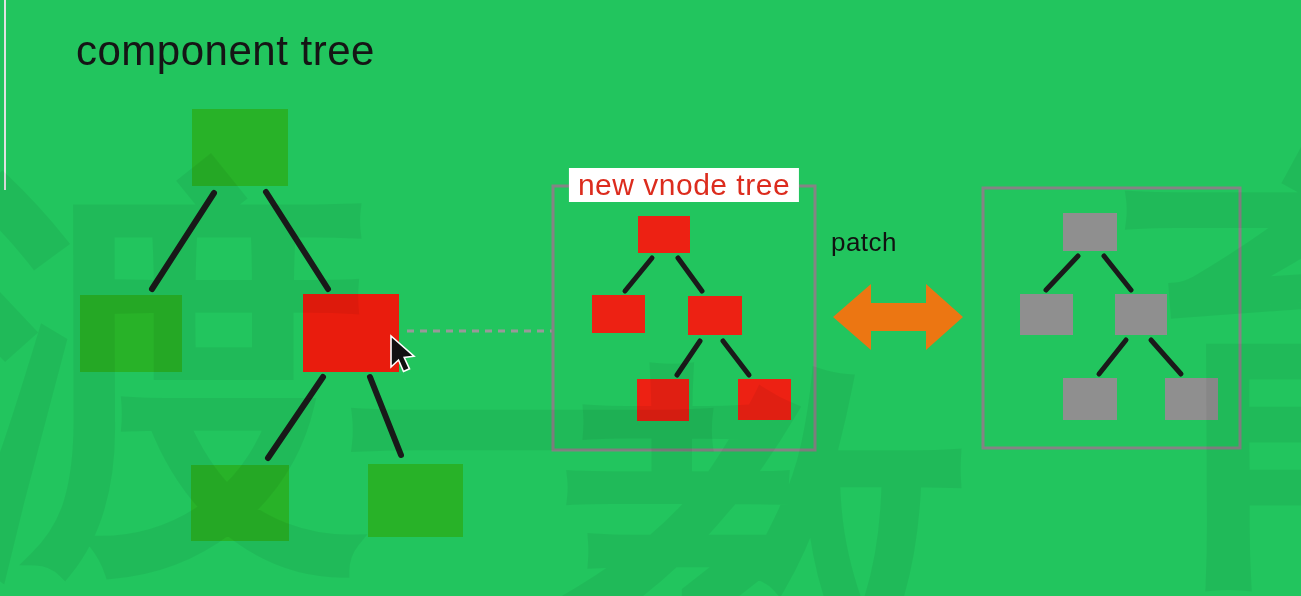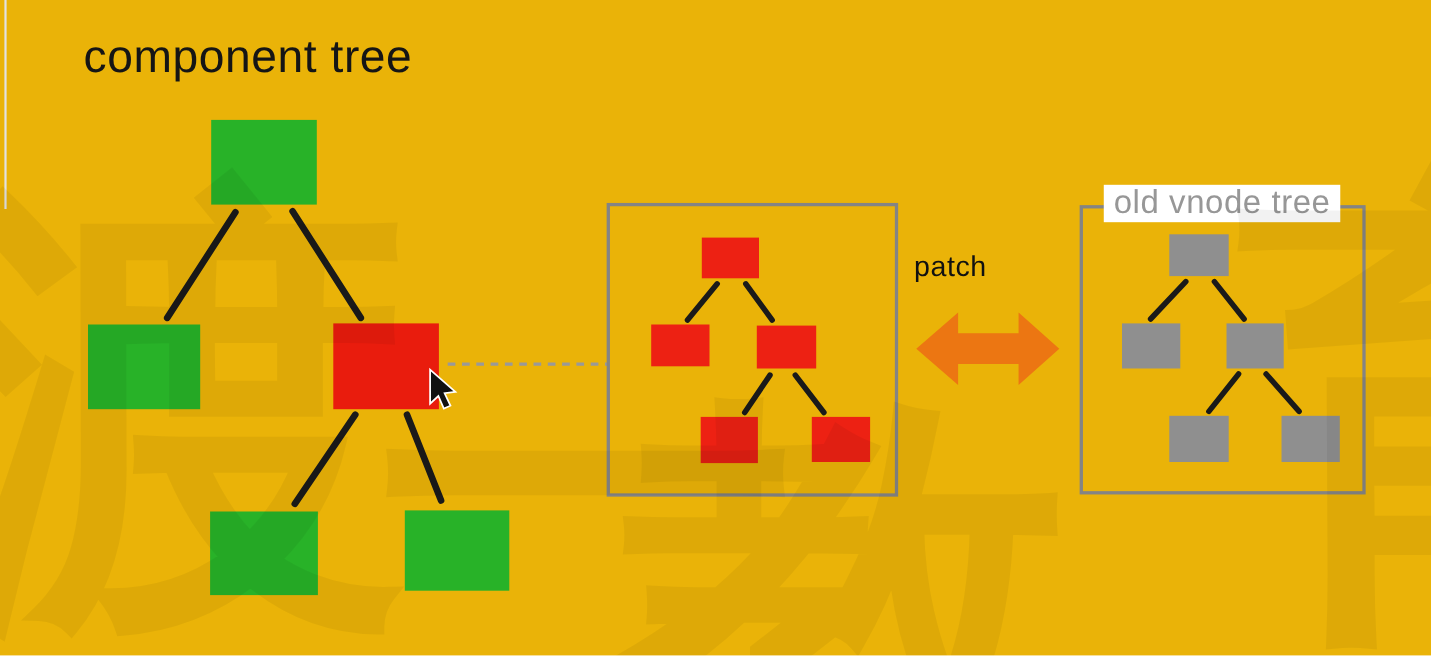--- a/index.html
+++ b/index.html
@@ -1,17 +1,17 @@
 <!DOCTYPE html>
 <html style="--node-green: #28b228; --node-red: #e91c0d; --vnode-red: #ed2113; --node-gray: #8f8f8f; --label-new-red: #dc2c1e; --label-old-gray: #979797; --box-border-gray: #848484; --edge-black: #1a1a1a; --dotted-gray: #999999; --arrow-orange: #ec7612; --title-black: #151515;"><head>
 <meta charset="utf-8">
 <style>
   html,body{margin:0;padding:0;background:#fff;}
   .stage{
-    position:relative;width:1301px;height:596px;background:#eab308;
+    position:relative;width:1301px;height:596px;background:#22c55e;
     overflow:hidden;font-family:"Liberation Sans","DejaVu Sans",sans-serif;
   }
   .stage svg{position:absolute;left:0;top:0;z-index:1;}
   .edge-line{stroke:var(--edge-black);stroke-width:6;stroke-linecap:round;}
   .edge-thin{stroke:var(--edge-black);stroke-width:5;stroke-linecap:round;}
   .node-green{fill:var(--node-green);}
   .node-red{fill:var(--node-red);}
   .node-vred{fill:var(--vnode-red);}
   .node-gray{fill:var(--node-gray);}
   .dotted{stroke:var(--dotted-gray);stroke-width:3;stroke-dasharray:7 6;fill:none;}
@@ -94,21 +94,21 @@
       <rect class="node-gray" x="1063" y="213" width="54" height="38"></rect>
       <rect class="node-gray" x="1020" y="294" width="53" height="41"></rect>
       <rect class="node-gray" x="1115" y="294" width="52" height="41"></rect>
       <rect class="node-gray" x="1063" y="378" width="54" height="42"></rect>
       <rect class="node-gray" x="1165" y="378" width="53" height="42"></rect>
     </g>
 
     <path d="M391 336 L391 367 L398.5 360 L403.5 371.5 L409.5 368.8 L404.2 357.5 L414 356.2 Z" fill="#111" stroke="#ffffff" stroke-width="1.6"></path>
   </svg>
 
-  <div class="tree-label old">old vnode tree</div>
+  <div class="tree-label new">new vnode tree</div>
   <div class="patch-label">patch</div>
 
   <div class="watermark">
     <span class="wm-1">渡</span>
     <span class="wm-2">一</span>
     <span class="wm-3">教</span>
     <span class="wm-4">育</span>
   </div>
 
 </div>

